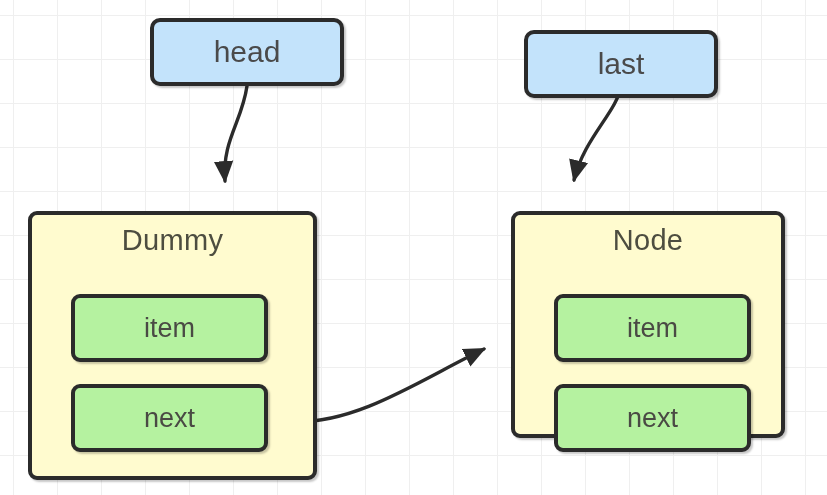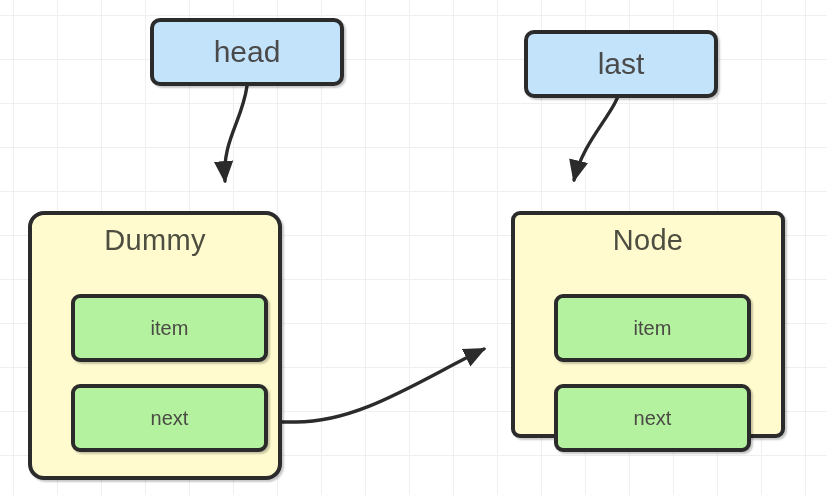--- a/index.html
+++ b/index.html
@@ -58,21 +58,21 @@
     box-sizing: border-box;
     border: 4px solid #2b2b2b;
     border-radius: 9px;
     background: #b5f2a0;
     box-shadow: 2px 2px 2px rgba(0,0,0,0.22);
     display: flex;
     align-items: center;
     justify-content: center;
   }
   .field-label {
-    font-size: 20px;
+    font-size: 27px;
     line-height: 30px;
     color: #4a4a44;
     white-space: nowrap;
   }
 
   .ptr-box {
     position: absolute;
     box-sizing: border-box;
     border: 4px solid #2b2b2b;
     border-radius: 10px;
@@ -115,21 +115,21 @@
   </svg>
 
   <div class="ptr-box" style="left:150px; top:18px; width:194px; height:68px;">
     <span class="ptr-label">head</span>
   </div>
 
   <div class="ptr-box" style="left:524px; top:18px; width:194px; height:68px;margin-top:12px;">
     <span class="ptr-label">last</span>
   </div>
 
-  <div class="node-box" style="left:28px; top:211px; width:254px; height:269px;border-radius:16px;">
+  <div class="node-box" style="left:28px; top:211px; width:289px; height:269px;">
     <div class="node-title">Dummy</div>
 
     <div class="field-box" style="left:39px; top:79px; width:197px; height:68px;">
       <span class="field-label">item</span>
     </div>
 
     <div class="field-box" style="left:39px; top:169px; width:197px; height:68px;">
       <span class="field-label">next</span>
     </div>
   </div>

